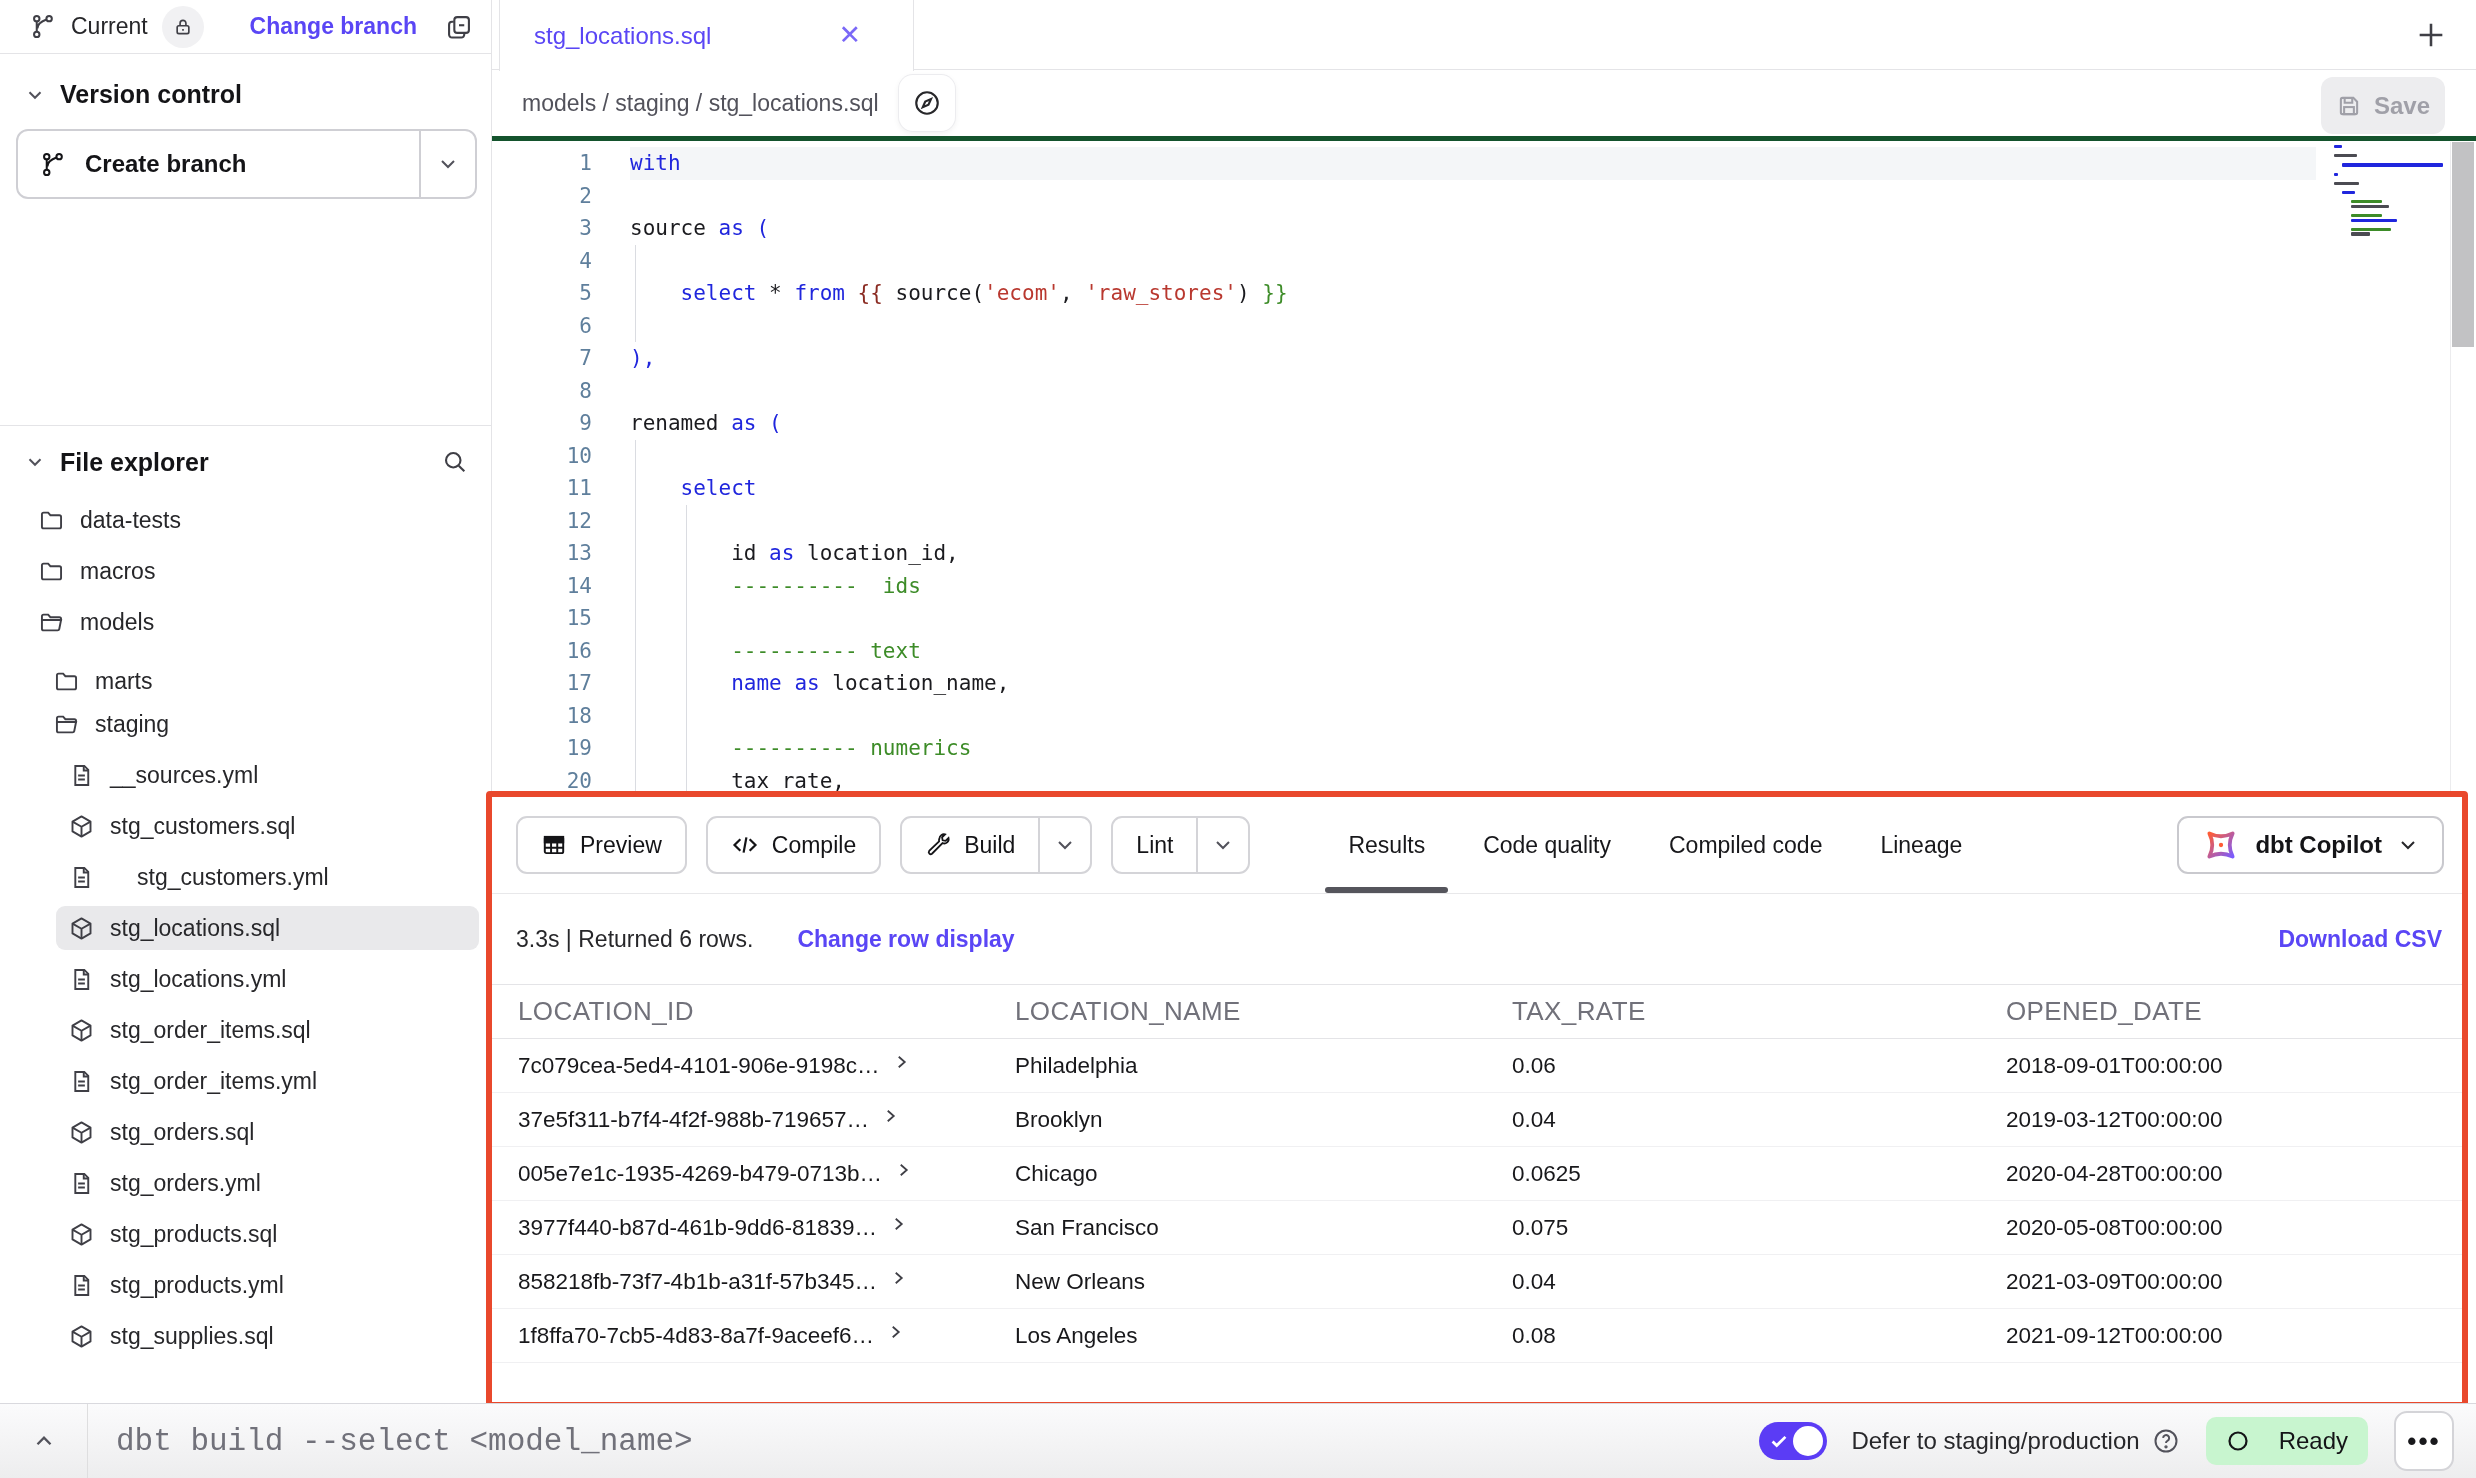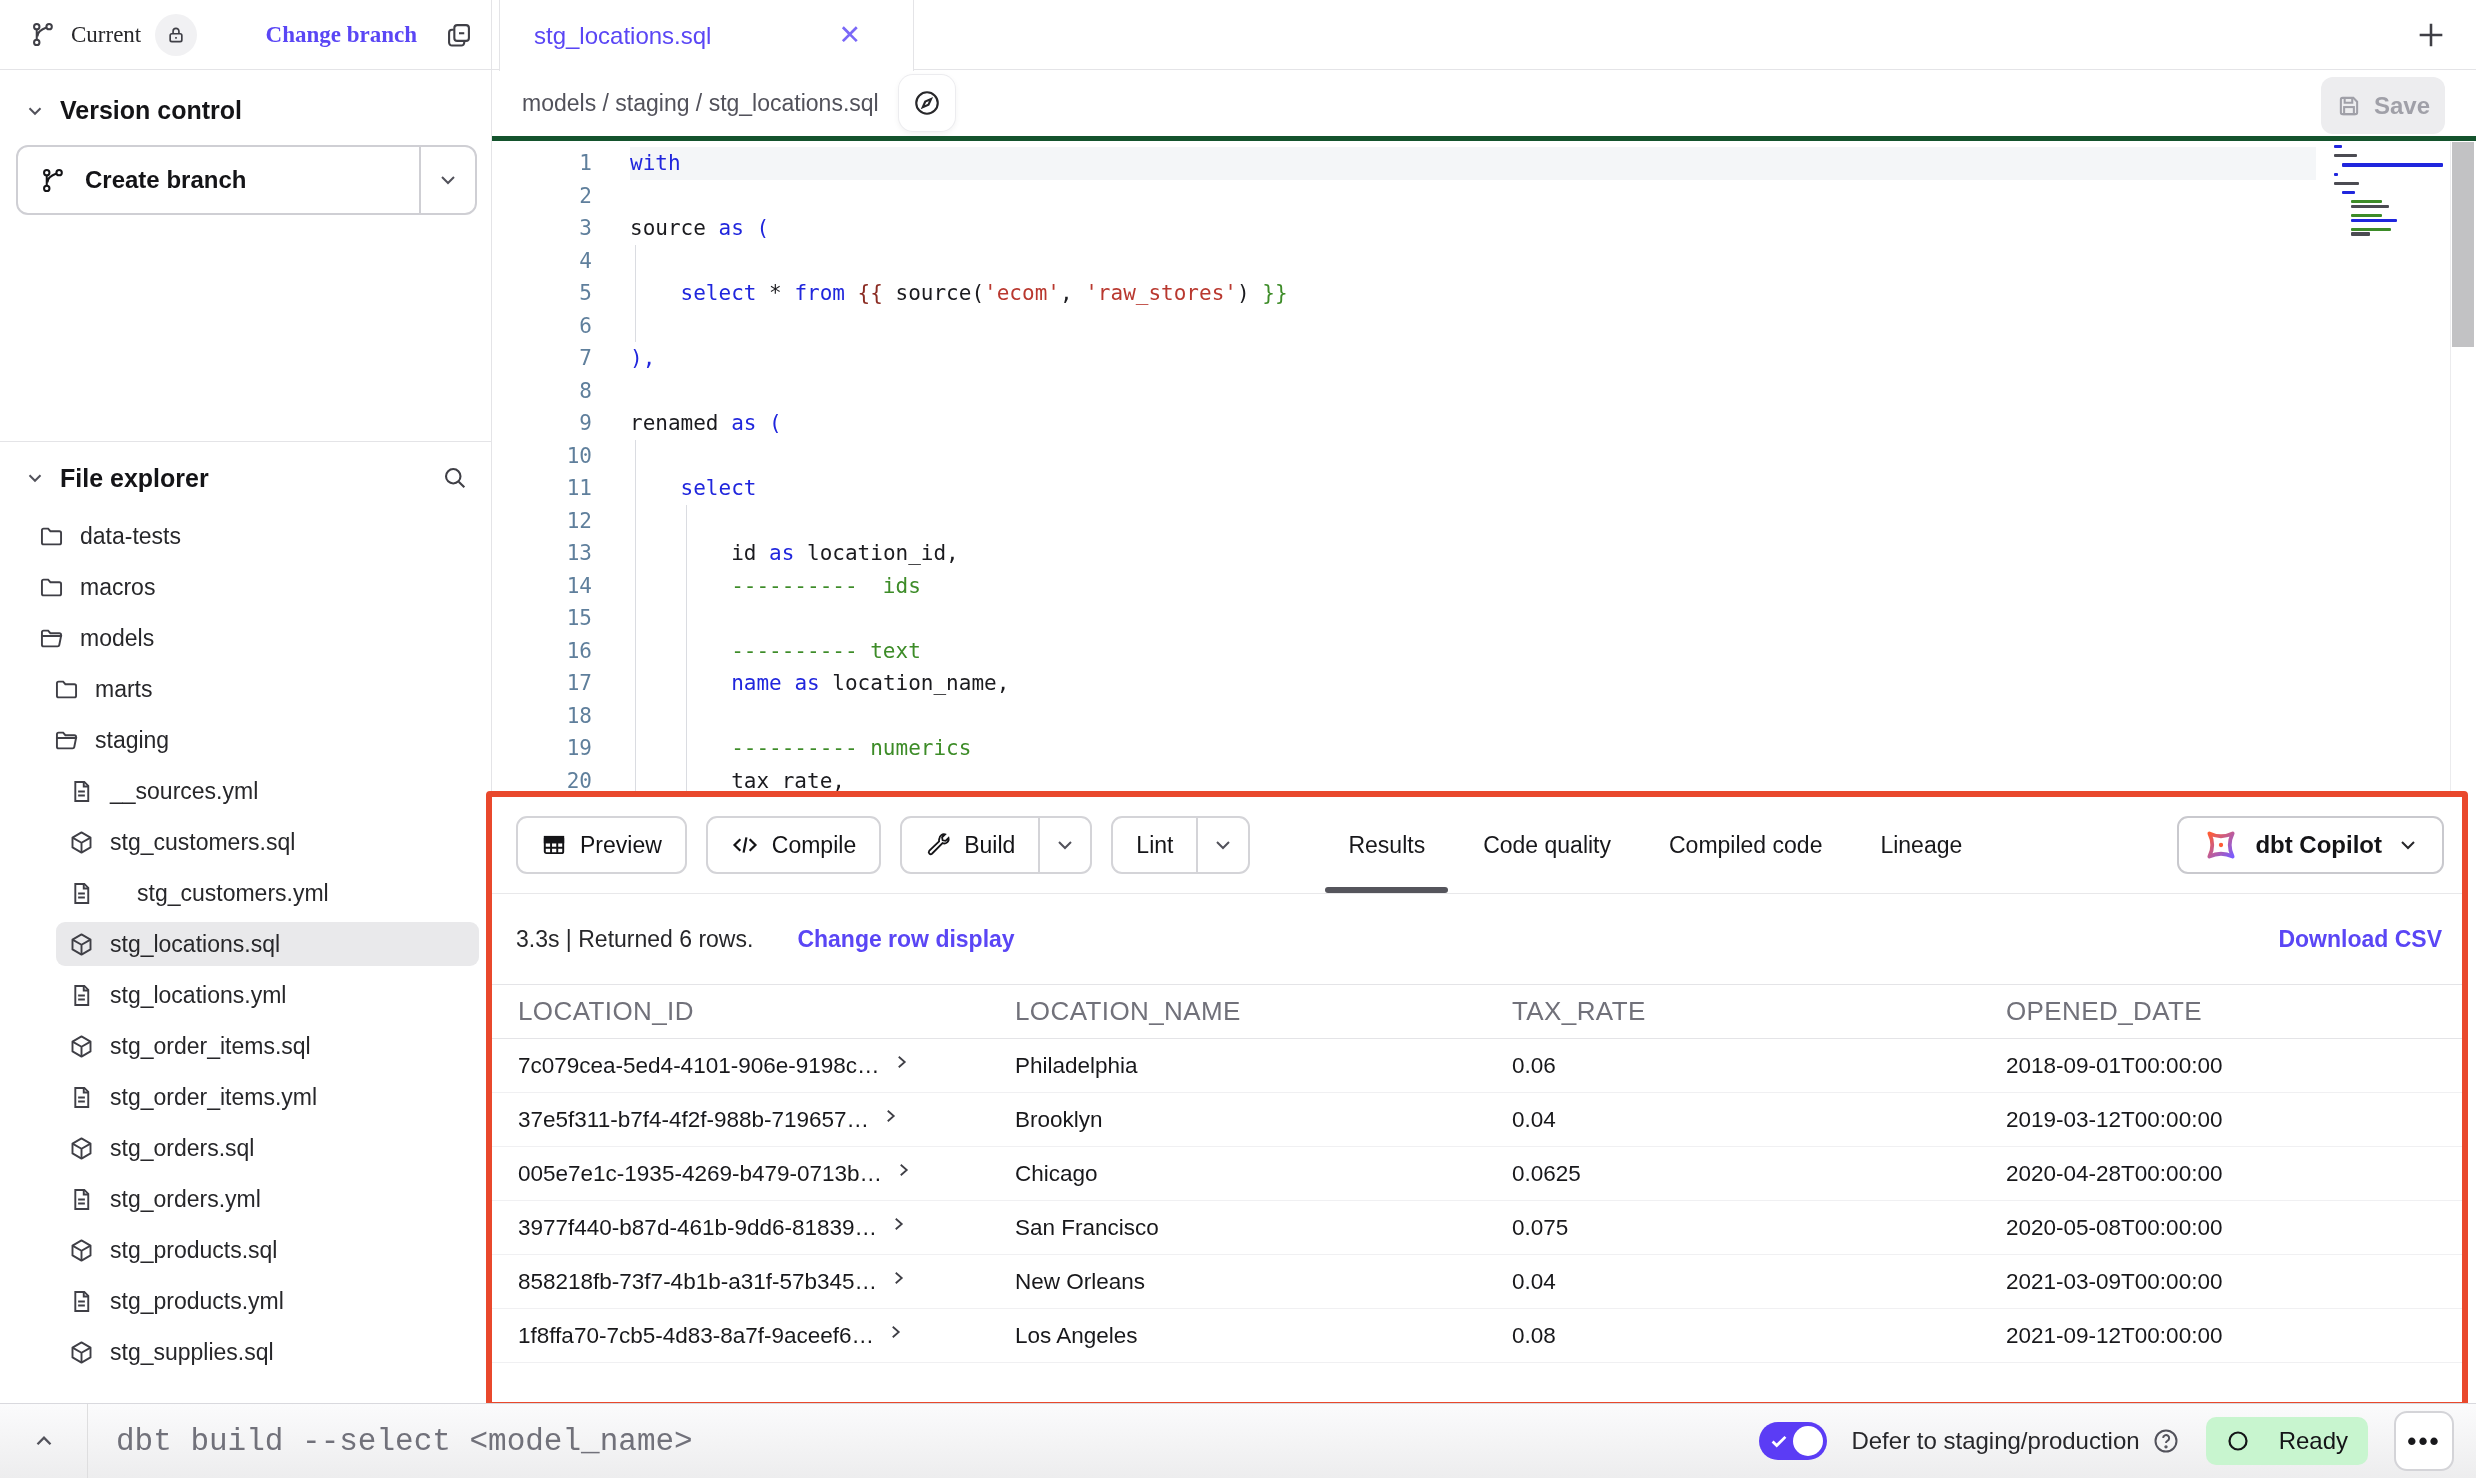--- a/index.html
+++ b/index.html
@@ -3,22 +3,22 @@
 <meta charset="utf-8">
 <style>
   * { box-sizing: border-box; margin: 0; padding: 0; }
   html,body { width:2476px; height:1478px; overflow:hidden; background:#fff;
     font-family:"Liberation Sans", sans-serif; color:#18181b; }
   .app { position:relative; width:2476px; height:1478px; background:#fff; }
 
   
   .sidebar { position:absolute; left:0; top:0; width:492px; height:1403px;
     border-right:1px solid #e4e4e7; background:#fff; overflow:hidden; }
-  .branch-bar { height:70px; display:flex; align-items:center; padding:0 18px 0 30px;
-    border-bottom:1px solid #e4e4e7; gap:14px;font-family:Liberation Serif, serif; }
+  .branch-bar { height:54px; display:flex; align-items:center; padding:0 18px 0 30px;
+    border-bottom:1px solid #e4e4e7; gap:14px; }
   .branch-bar .cur { font-size:23px; color:#27272a; }
   .lock-badge { width:42px; height:42px; border-radius:50%; background:#f1f1f3;
     display:flex; align-items:center; justify-content:center; }
   .change-branch { margin-left:auto; font-size:23px; font-weight:600; color:#5a46f5; cursor:pointer; }
   .copy-btn { margin-left:14px; display:flex; }
 
   .vc-header { display:flex; align-items:center; gap:14px; padding:26px 0 0 24px; }
   .sec-title { font-size:25px; font-weight:700; color:#141417; }
   .create-branch { margin:20px 14px 0 16px; height:70px; border:2px solid #cfcfd4;
     border-radius:12px; display:flex; align-items:stretch; background:#fff; cursor:pointer; }
@@ -231,21 +231,21 @@
         </div>
         <div class="tree-item" style="margin-left: 26px;">
           <span class="ticon">
             <svg viewBox="0 0 24 24" fill="none" stroke="#3f3f46" stroke-width="1.7">
               <path d="M3.5 6.5c0-.8.7-1.5 1.5-1.5h4l2 2.3h8a1.5 1.5 0 0 1 1.5 1.5v1H3.5z"></path>
               <path d="M3.5 9.8h17l-1.6 8a1.5 1.5 0 0 1-1.5 1.2H5a1.5 1.5 0 0 1-1.5-1.5z"></path>
             </svg>
           </span>
           <span class="tlabel">models</span>
         </div>
-        <div class="tree-item" style="margin-left: 41px;">
+        <div class="tree-item" style="margin-left: 41px; align-items: flex-end;">
           <span class="ticon">
             <svg viewBox="0 0 24 24" fill="none" stroke="#3f3f46" stroke-width="1.7">
               <path d="M3.5 6.5c0-.8.7-1.5 1.5-1.5h4l2 2.3h8a1.5 1.5 0 0 1 1.5 1.5v8.7a1.5 1.5 0 0 1-1.5 1.5H5a1.5 1.5 0 0 1-1.5-1.5z"></path>
             </svg>
           </span>
           <span class="tlabel">marts</span>
         </div>
         <div class="tree-item" style="margin-left: 41px;">
           <span class="ticon">
             <svg viewBox="0 0 24 24" fill="none" stroke="#3f3f46" stroke-width="1.7">

